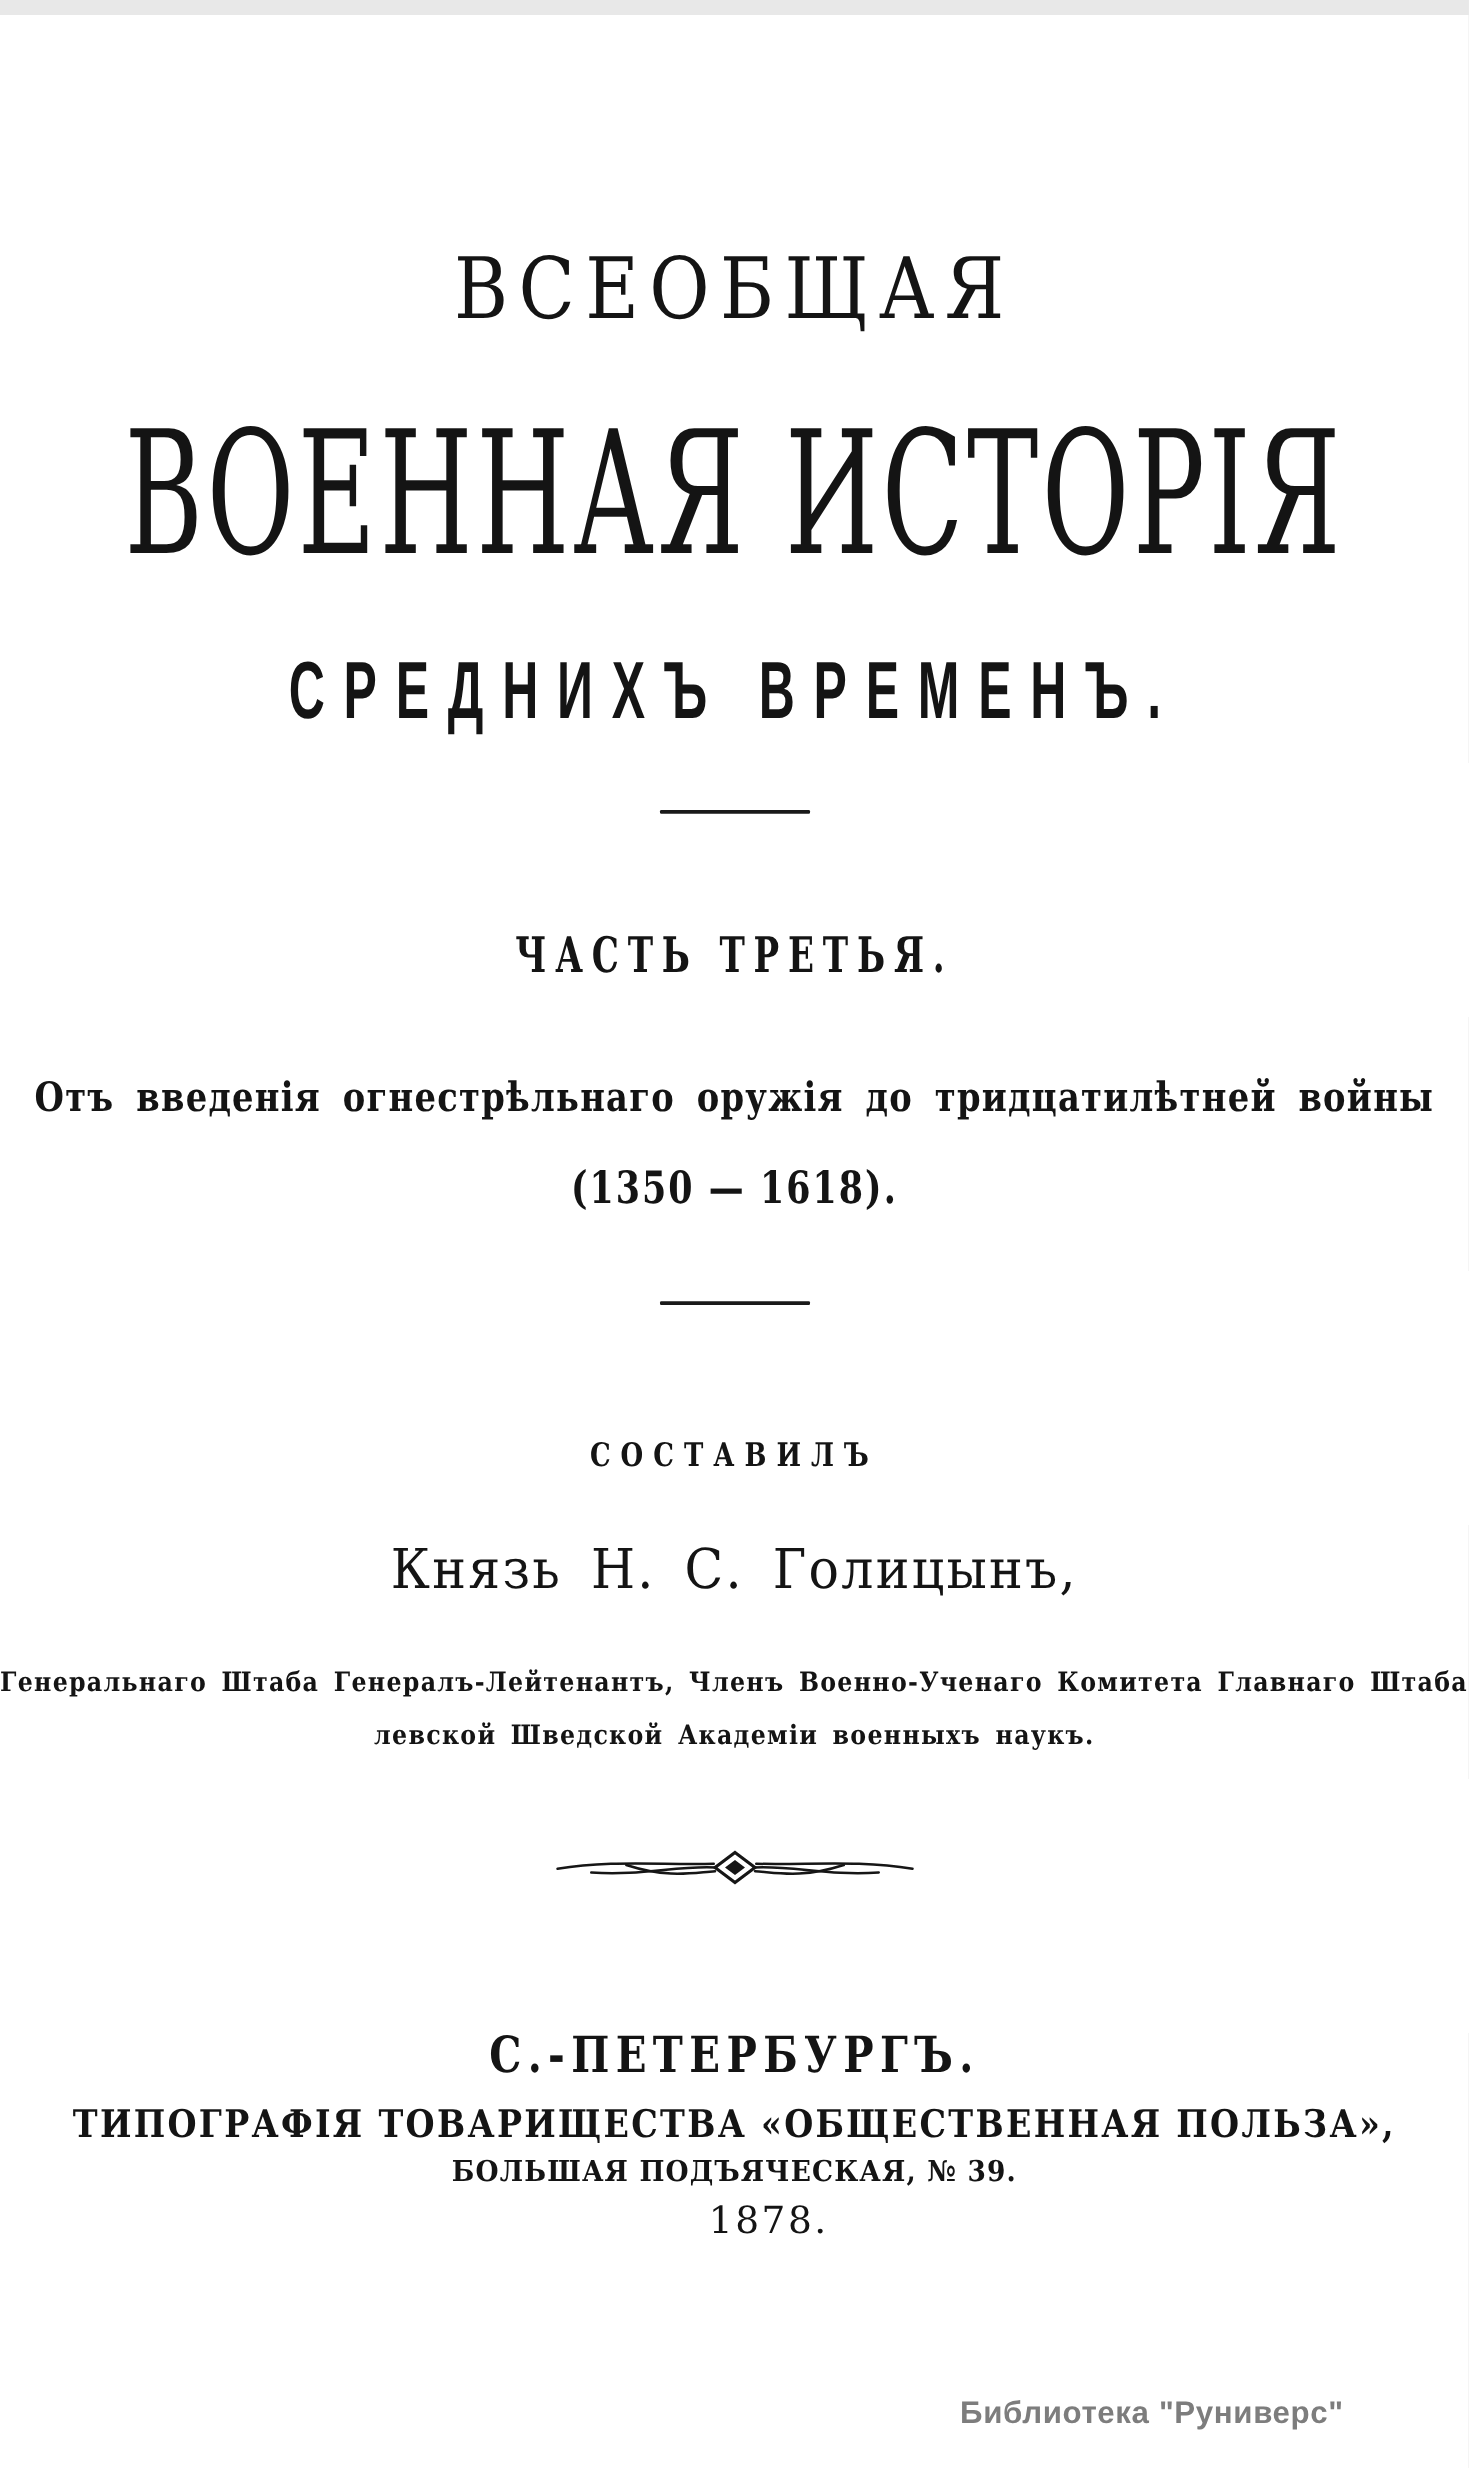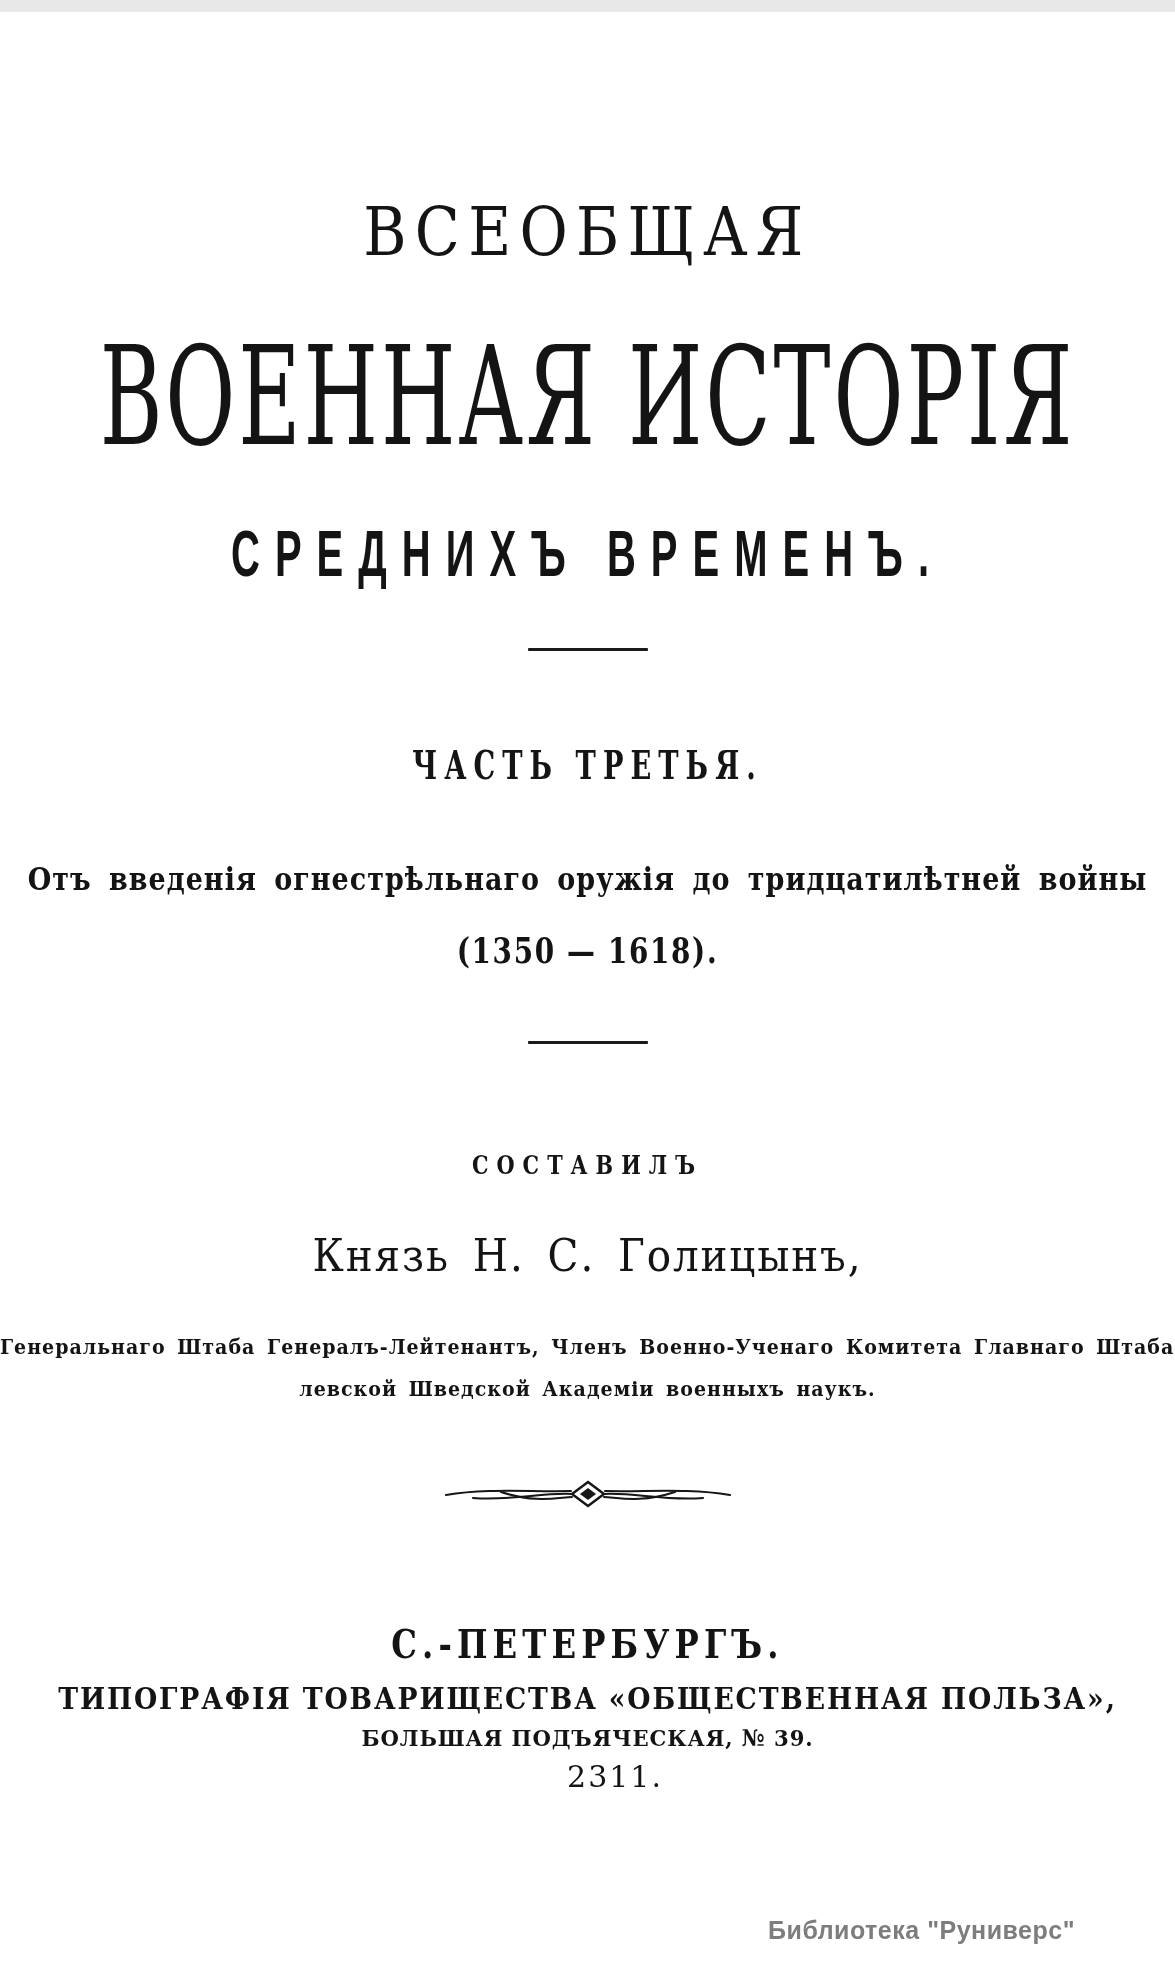--- a/index.html
+++ b/index.html
@@ -186,17 +186,17 @@
     <path d="M145 4 L161 16 L145 28 L129 16 Z" fill="none" stroke="#161616" stroke-width="2.5"></path>
     <path d="M145 10 L153 16 L145 22 L137 16 Z" fill="#161616"></path>
   </svg>
 
   <div class="line city-line">С.-ПЕТЕРБУРГЪ.</div>
 
   <div class="line publisher-line">ТИПОГРАФІЯ ТОВАРИЩЕСТВА «ОБЩЕСТВЕННАЯ ПОЛЬЗА»,</div>
 
   <div class="line address-line">БОЛЬШАЯ ПОДЪЯЧЕСКАЯ, № 39.</div>
 
-  <div class="line year-line">2311.</div>
+  <div class="line year-line">1878.</div>
 
   <div class="watermark">Библиотека "Руниверс"</div>
 
 </div>
 
 </body></html>

